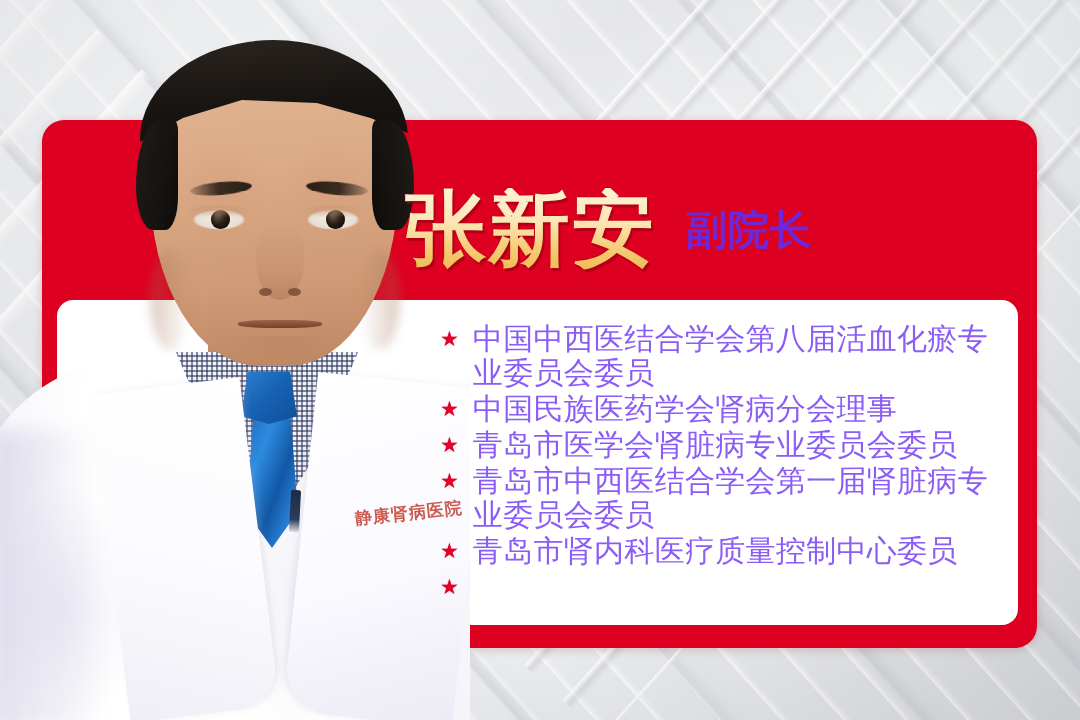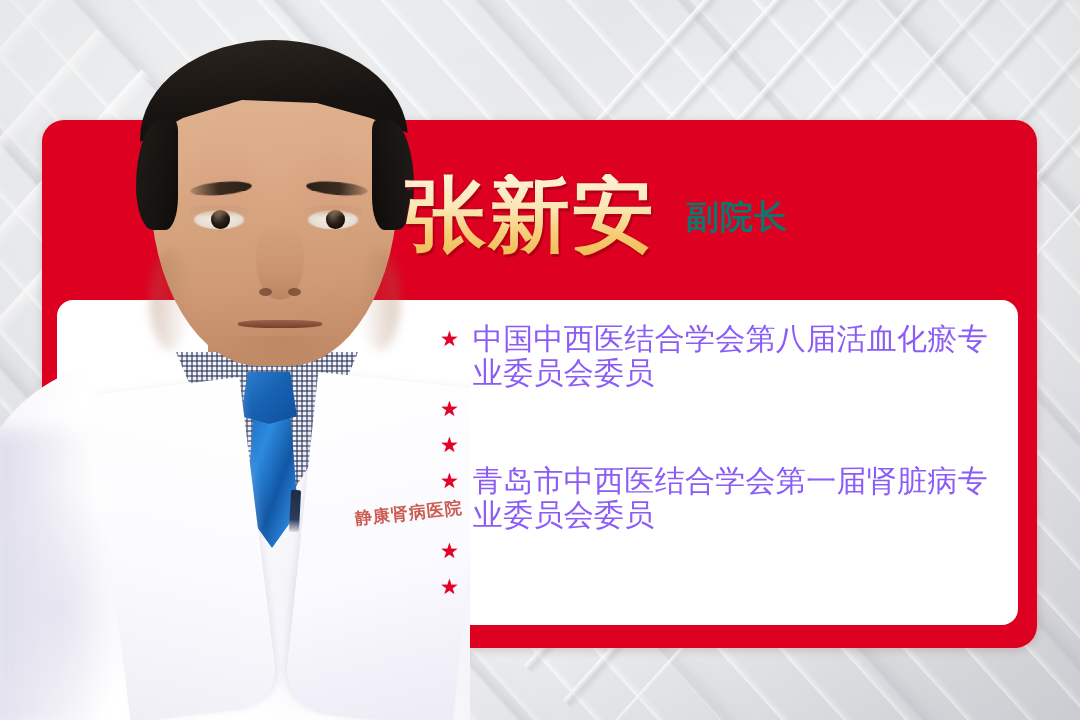--- a/index.html
+++ b/index.html
@@ -68,36 +68,36 @@
   }
 
   
   #white-card {
     position:absolute; left:57px; top:300px; width:961px; height:325px;
     background:#ffffff; border-radius:16px;
   }
 
   
   #header-block {
-    position:absolute; left:404px; top:150px; width:620px; height:130px;
+    position:absolute; left:404px; top:164px; width:620px; height:130px;
     display:flex; align-items:center; gap:30px;
   }
   #doctor-name {
     font-size:82px; font-weight:bold; line-height:1;
     letter-spacing:2px;
     background:linear-gradient(180deg,#fdf3da 0%,#fbe6b4 42%,#f6cd79 72%,#f0bc54 100%);
     -webkit-background-clip:text; background-clip:text;
     -webkit-text-fill-color:transparent; color:transparent;
     filter:drop-shadow(2px 3px 0 rgba(150,0,16,.55)) drop-shadow(-1px -1px 0 rgba(165,0,18,.35));
     white-space:nowrap;
     font-family:"DejaVu Sans","Liberation Sans",sans-serif;
   }
   #title-block { display:flex; flex-direction:column; justify-content:center; gap:6px; padding-top:4px; }
   #title-block span {
-    color:#0f766e; font-size:33px; font-weight:bold; line-height:1.16;
+    color:#6d28d9; font-size:41px; font-weight:bold; line-height:1.16;
     white-space:nowrap; letter-spacing:1px;
     font-family:"DejaVu Sans","Liberation Sans",sans-serif;
   }
 
   
   #credentials {
     position:absolute; left:440px; top:322px; width:570px;
   }
   .cred-item {
     display:flex; align-items:flex-start; gap:14px;
@@ -307,27 +307,30 @@
   </div>
 </div>
 
 <div id="credentials">
   <div class="cred-item">
     <span class="cred-star">★</span>
     <span class="cred-text">中国中西医结合学会第八届活血化瘀专业委员会委员</span>
   </div>
   <div class="cred-item">
     <span class="cred-star">★</span>
-  </div>
-  <div class="cred-item">
-    <span class="cred-star">★</span>
+    <span class="cred-text">中国民族医药学会肾病分会理事</span>
+  </div>
+  <div class="cred-item">
+    <span class="cred-star">★</span>
+    <span class="cred-text">青岛市医学会肾脏病专业委员会委员</span>
   </div>
   <div class="cred-item">
     <span class="cred-star">★</span>
     <span class="cred-text">青岛市中西医结合学会第一届肾脏病专业委员会委员</span>
   </div>
   <div class="cred-item">
     <span class="cred-star">★</span>
+    <span class="cred-text">青岛市肾内科医疗质量控制中心委员</span>
   </div>
   <div class="cred-item">
     <span class="cred-star">★</span>
   </div>
 </div>
 
 </body></html>

